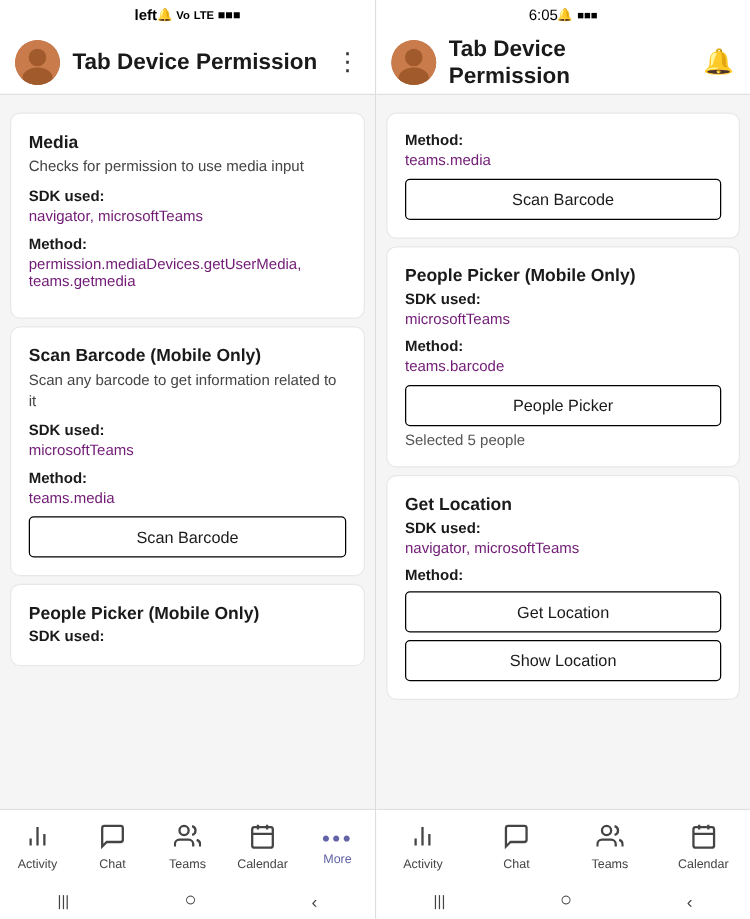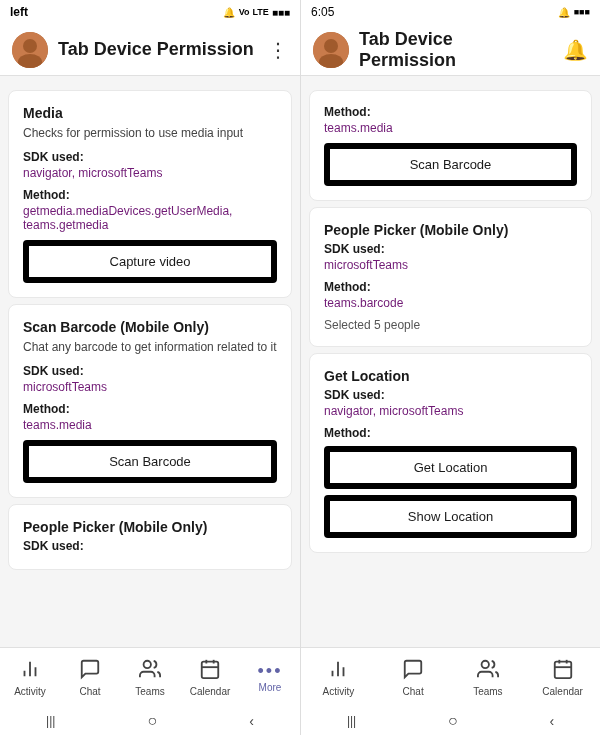--- a/index.html
+++ b/index.html
@@ -25,21 +25,21 @@
     .phone + .phone {
       border-left: 1px solid #ddd;
     }
 
     
     .status-bar {
       height: 24px;
       background: #fff;
       display: flex;
       align-items: center;
-      justify-content: space-between;
+      justify-content: center;
       padding: 0 10px;
       font-size: 11px;
       font-weight: 600;
       flex-shrink: 0;
     }
     .status-bar-right { display: flex; align-items: center; gap: 3px; font-size: 10px; }
 
     
     .title-bar {
       height: 52px;
@@ -114,21 +114,21 @@
     .value {
       font-size: 12px;
       color: #701a75;
       margin-bottom: 8px;
     }
     .btn {
       display: block;
       width: 100%;
       padding: 8px;
       background: #fff;
-      border: 6px solid #000000;
+      border: 1px solid #000000;
       border-radius: 4px;
       font-size: 13px;
       text-align: center;
       cursor: pointer;
       color: #1a1a1a;
       margin-top: 6px;
     }
 
     .selected-text {
       font-size: 12px;
@@ -209,27 +209,26 @@
   </div>
 
   <div class="content">
 
     <div class="card">
       <div class="card-title">Media</div>
       <div class="card-desc">Checks for permission to use media input</div>
       <div class="label">SDK used:</div>
       <div class="value">navigator, microsoftTeams</div>
       <div class="label">Method:</div>
-      <div class="value">getmedia.mediaDevices.getUserMedia, teams.getmedia</div>
-      <button class="btn">Capture video</button>
+      <div class="value">permission.mediaDevices.getUserMedia, teams.getmedia</div>
     </div>
 
     <div class="card">
       <div class="card-title">Scan Barcode (Mobile Only)</div>
-      <div class="card-desc">Chat any barcode to get information related to it</div>
+      <div class="card-desc">Scan any barcode to get information related to it</div>
       <div class="label">SDK used:</div>
       <div class="value">microsoftTeams</div>
       <div class="label">Method:</div>
       <div class="value">teams.media</div>
       <button class="btn">Scan Barcode</button>
     </div>
 
     <div class="card">
       <div class="card-title">People Picker (Mobile Only)</div>
       <div class="label">SDK used:</div>
@@ -318,20 +317,21 @@
       <div class="value">teams.media</div>
       <button class="btn">Scan Barcode</button>
     </div>
 
     <div class="card">
       <div class="card-title">People Picker (Mobile Only)</div>
       <div class="label">SDK used:</div>
       <div class="value">microsoftTeams</div>
       <div class="label">Method:</div>
       <div class="value">teams.barcode</div>
+      <button class="btn">People Picker</button>
       <div class="selected-text">Selected 5 people</div>
     </div>
 
     <div class="card">
       <div class="card-title">Get Location</div>
       <div class="label">SDK used:</div>
       <div class="value">navigator, microsoftTeams</div>
       <div class="label">Method:</div>
       <button class="btn">Get Location</button>
       <button class="btn">Show Location</button>

